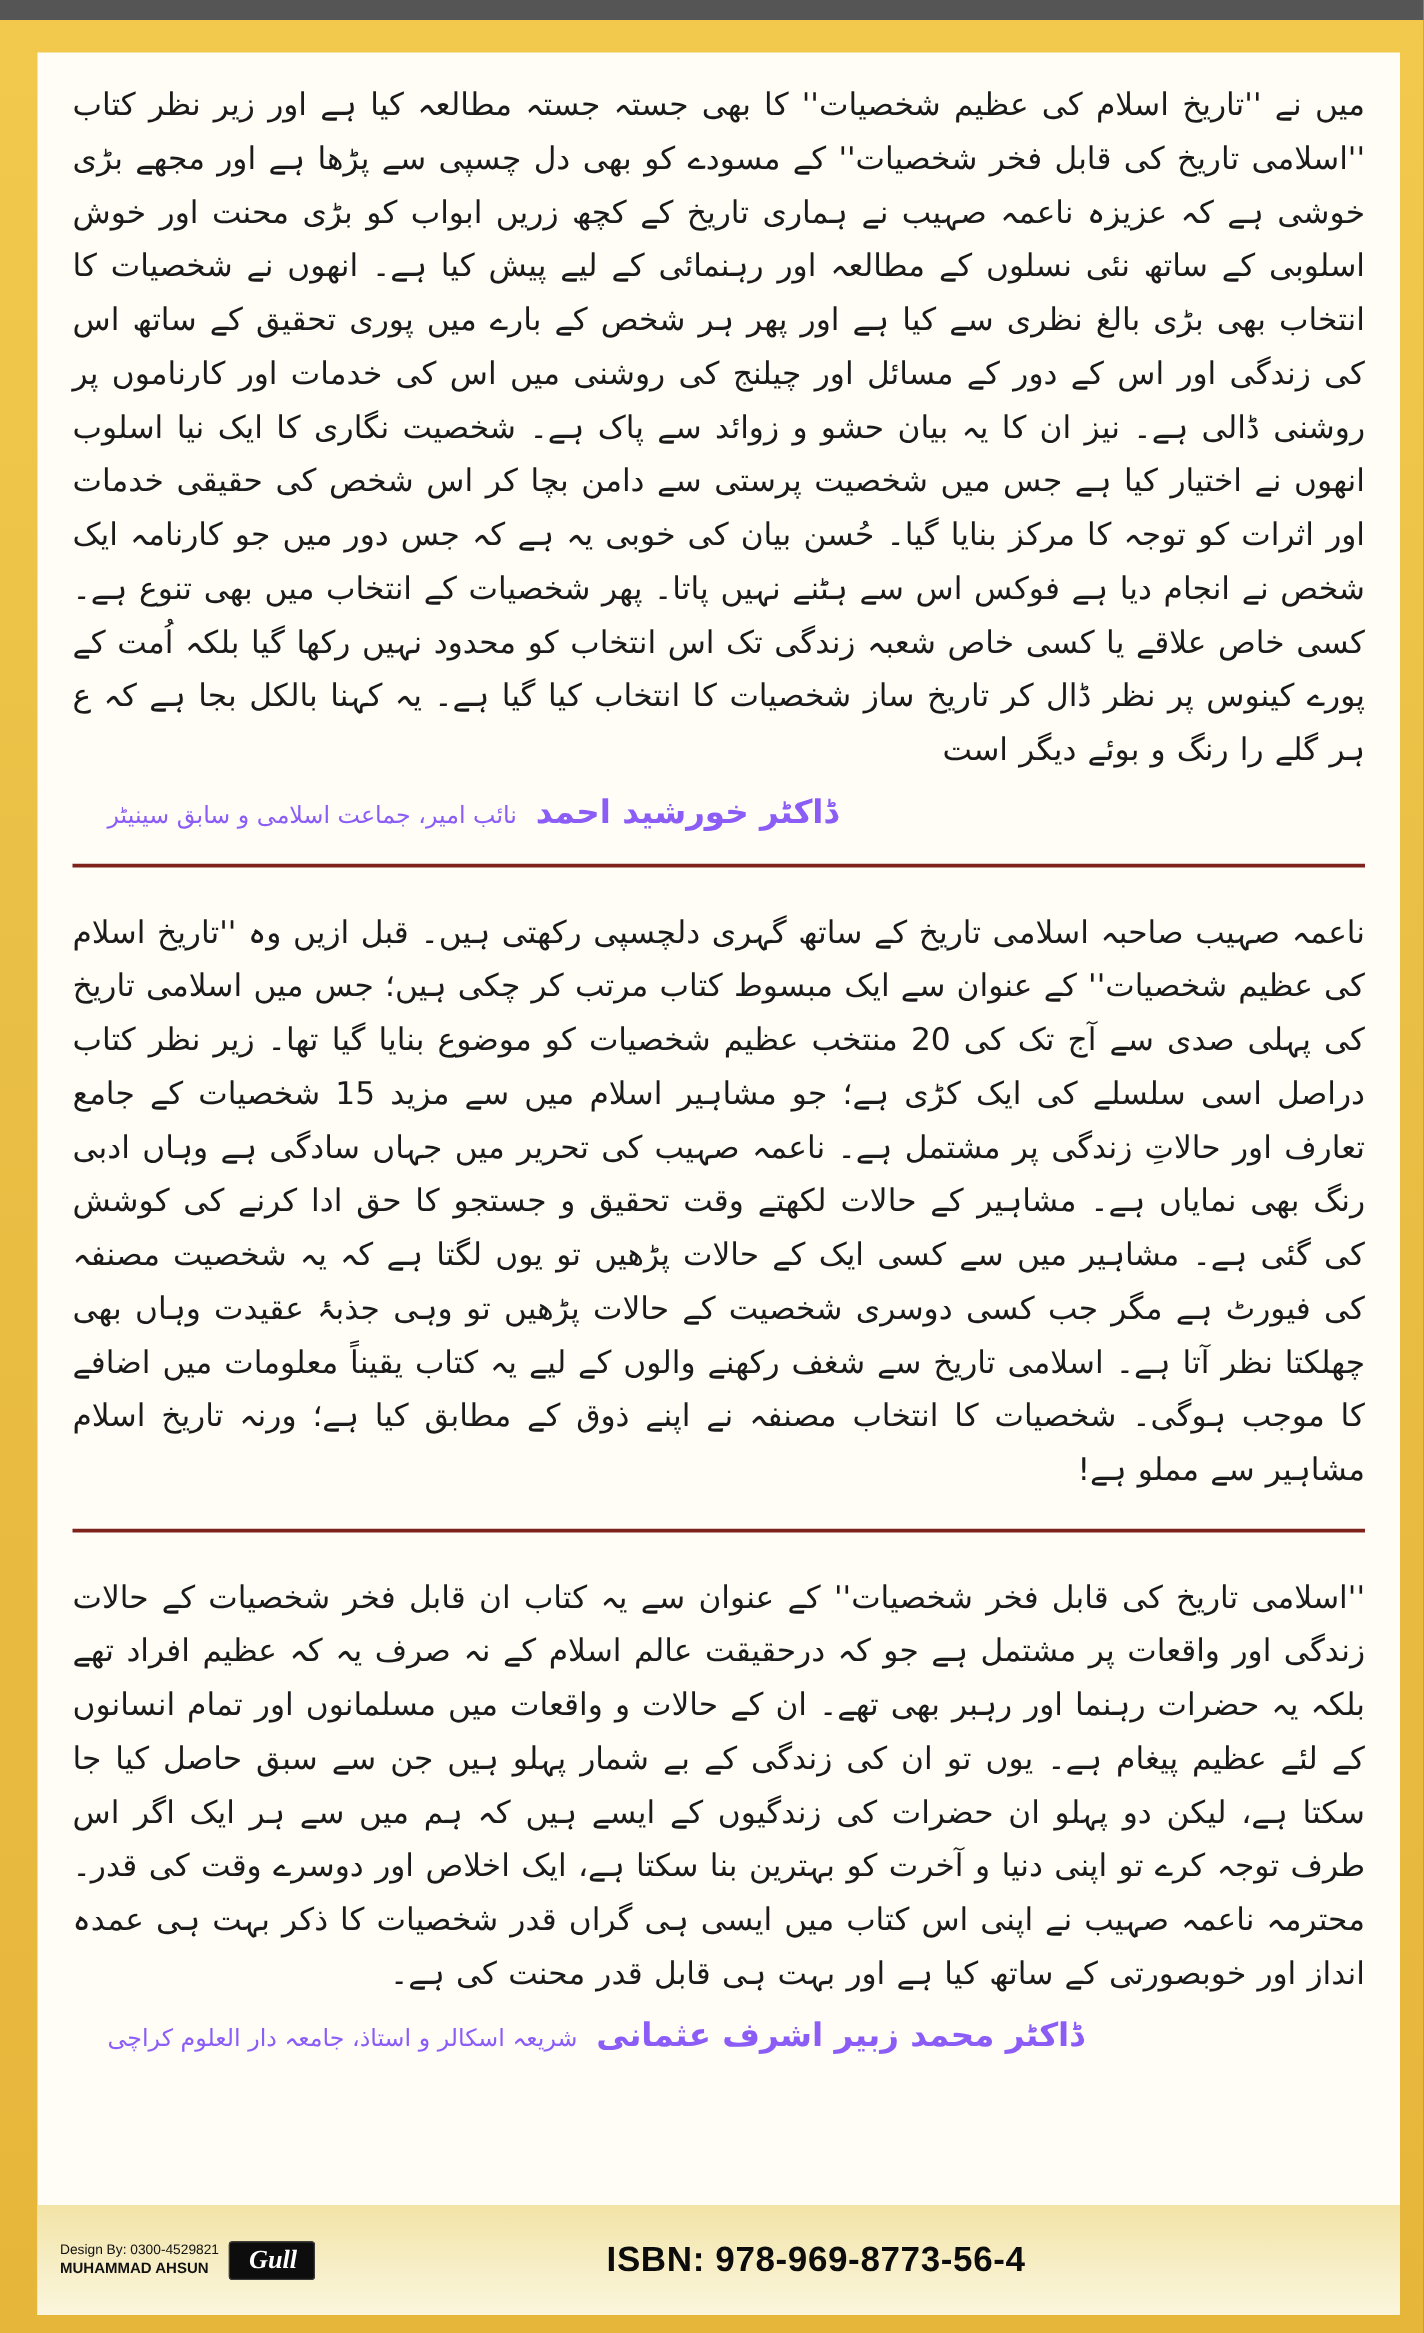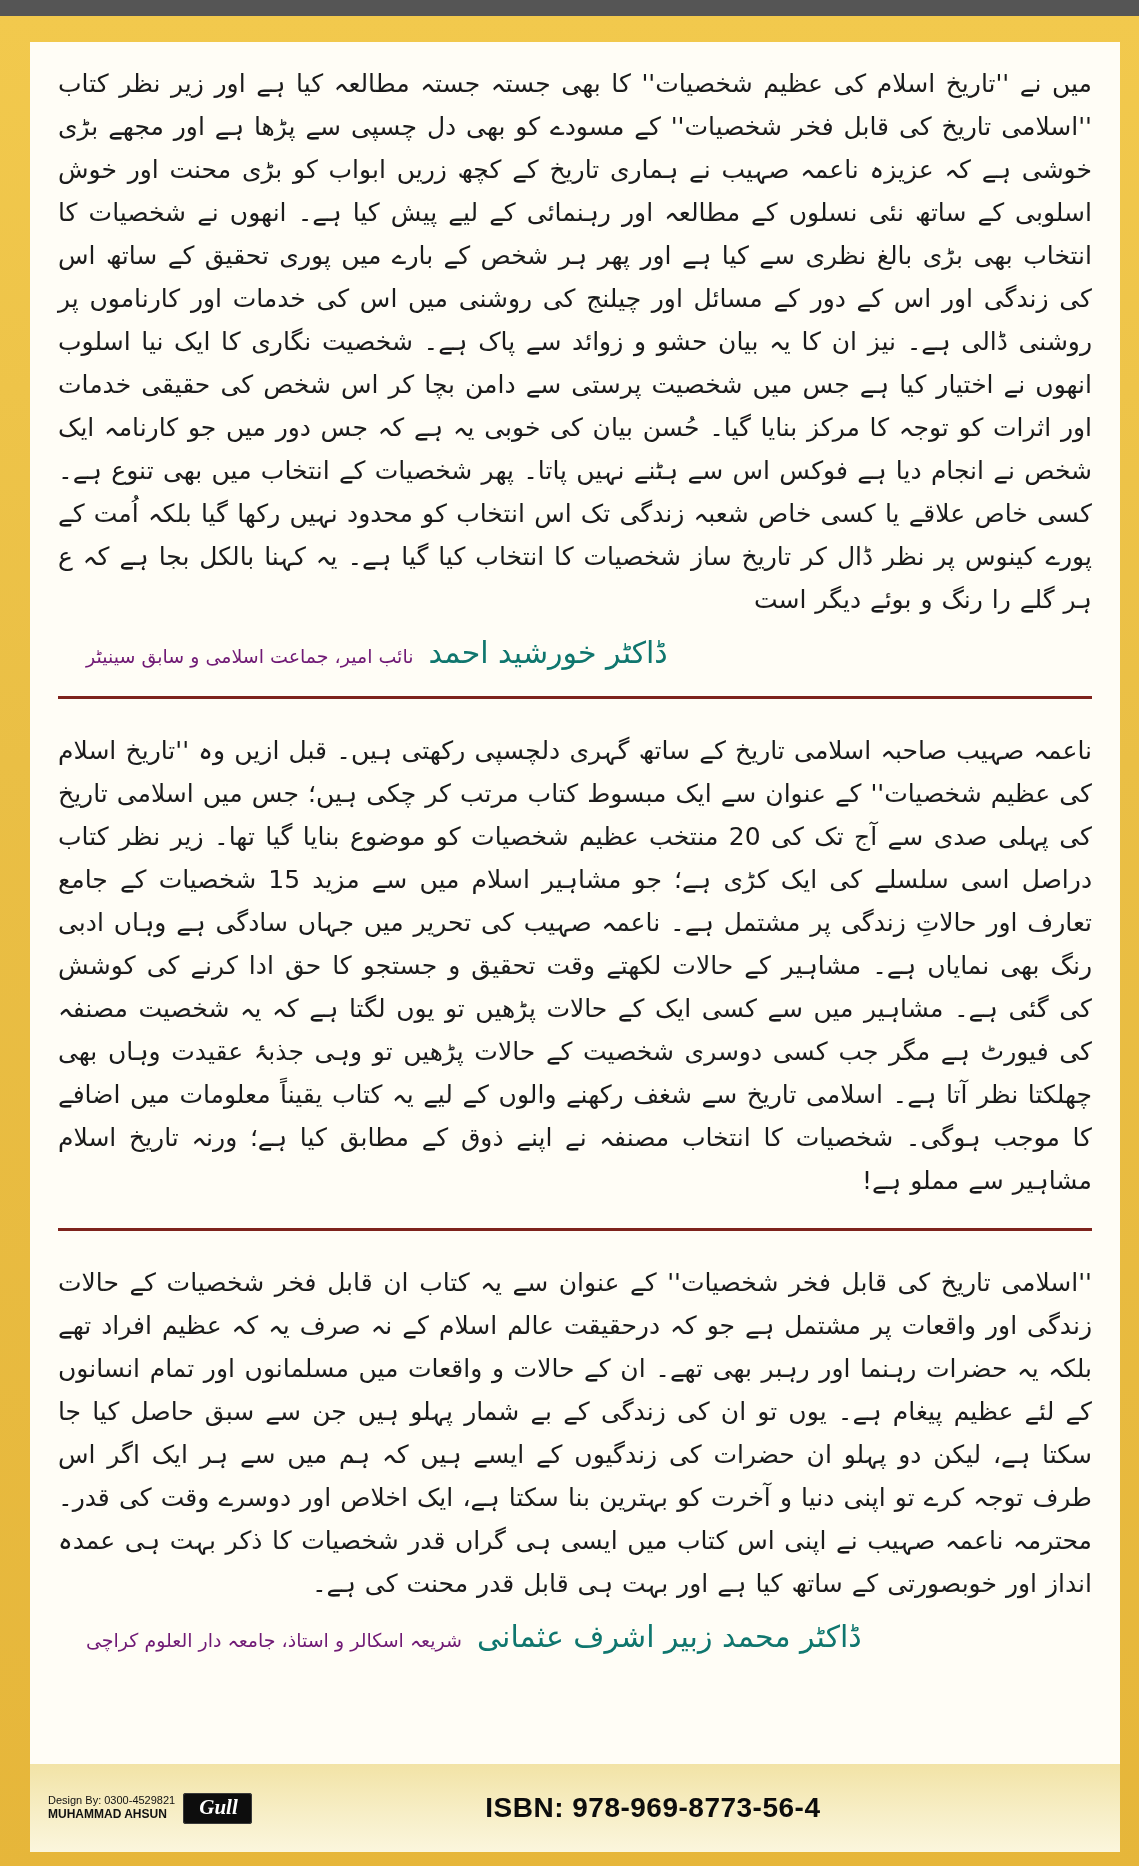--- a/index.html
+++ b/index.html
@@ -32,27 +32,27 @@
     word-spacing: 1px;
   }
   .signature-row {
     direction: rtl;
     text-align: left;
     padding-left: 28px;
     margin-top: 14px;
     display: block;
   }
   .author-name {
-    color: #0f766e;
-    font-weight: normal;
-    font-size: 30px;
+    color: #8b5cf6;
+    font-weight: bold;
+    font-size: 26px;
     letter-spacing: 0.5px;
   }
   .author-title {
-    color: #701a75;
+    color: #8b5cf6;
     font-size: 19px;
     margin-right: 10px;
   }
   .divider-rule {
     border: none;
     border-top: 3px solid #7e231c;
     margin: 26px 0 30px 0;
   }
   .footer-band {
     margin: 0 -28px;

